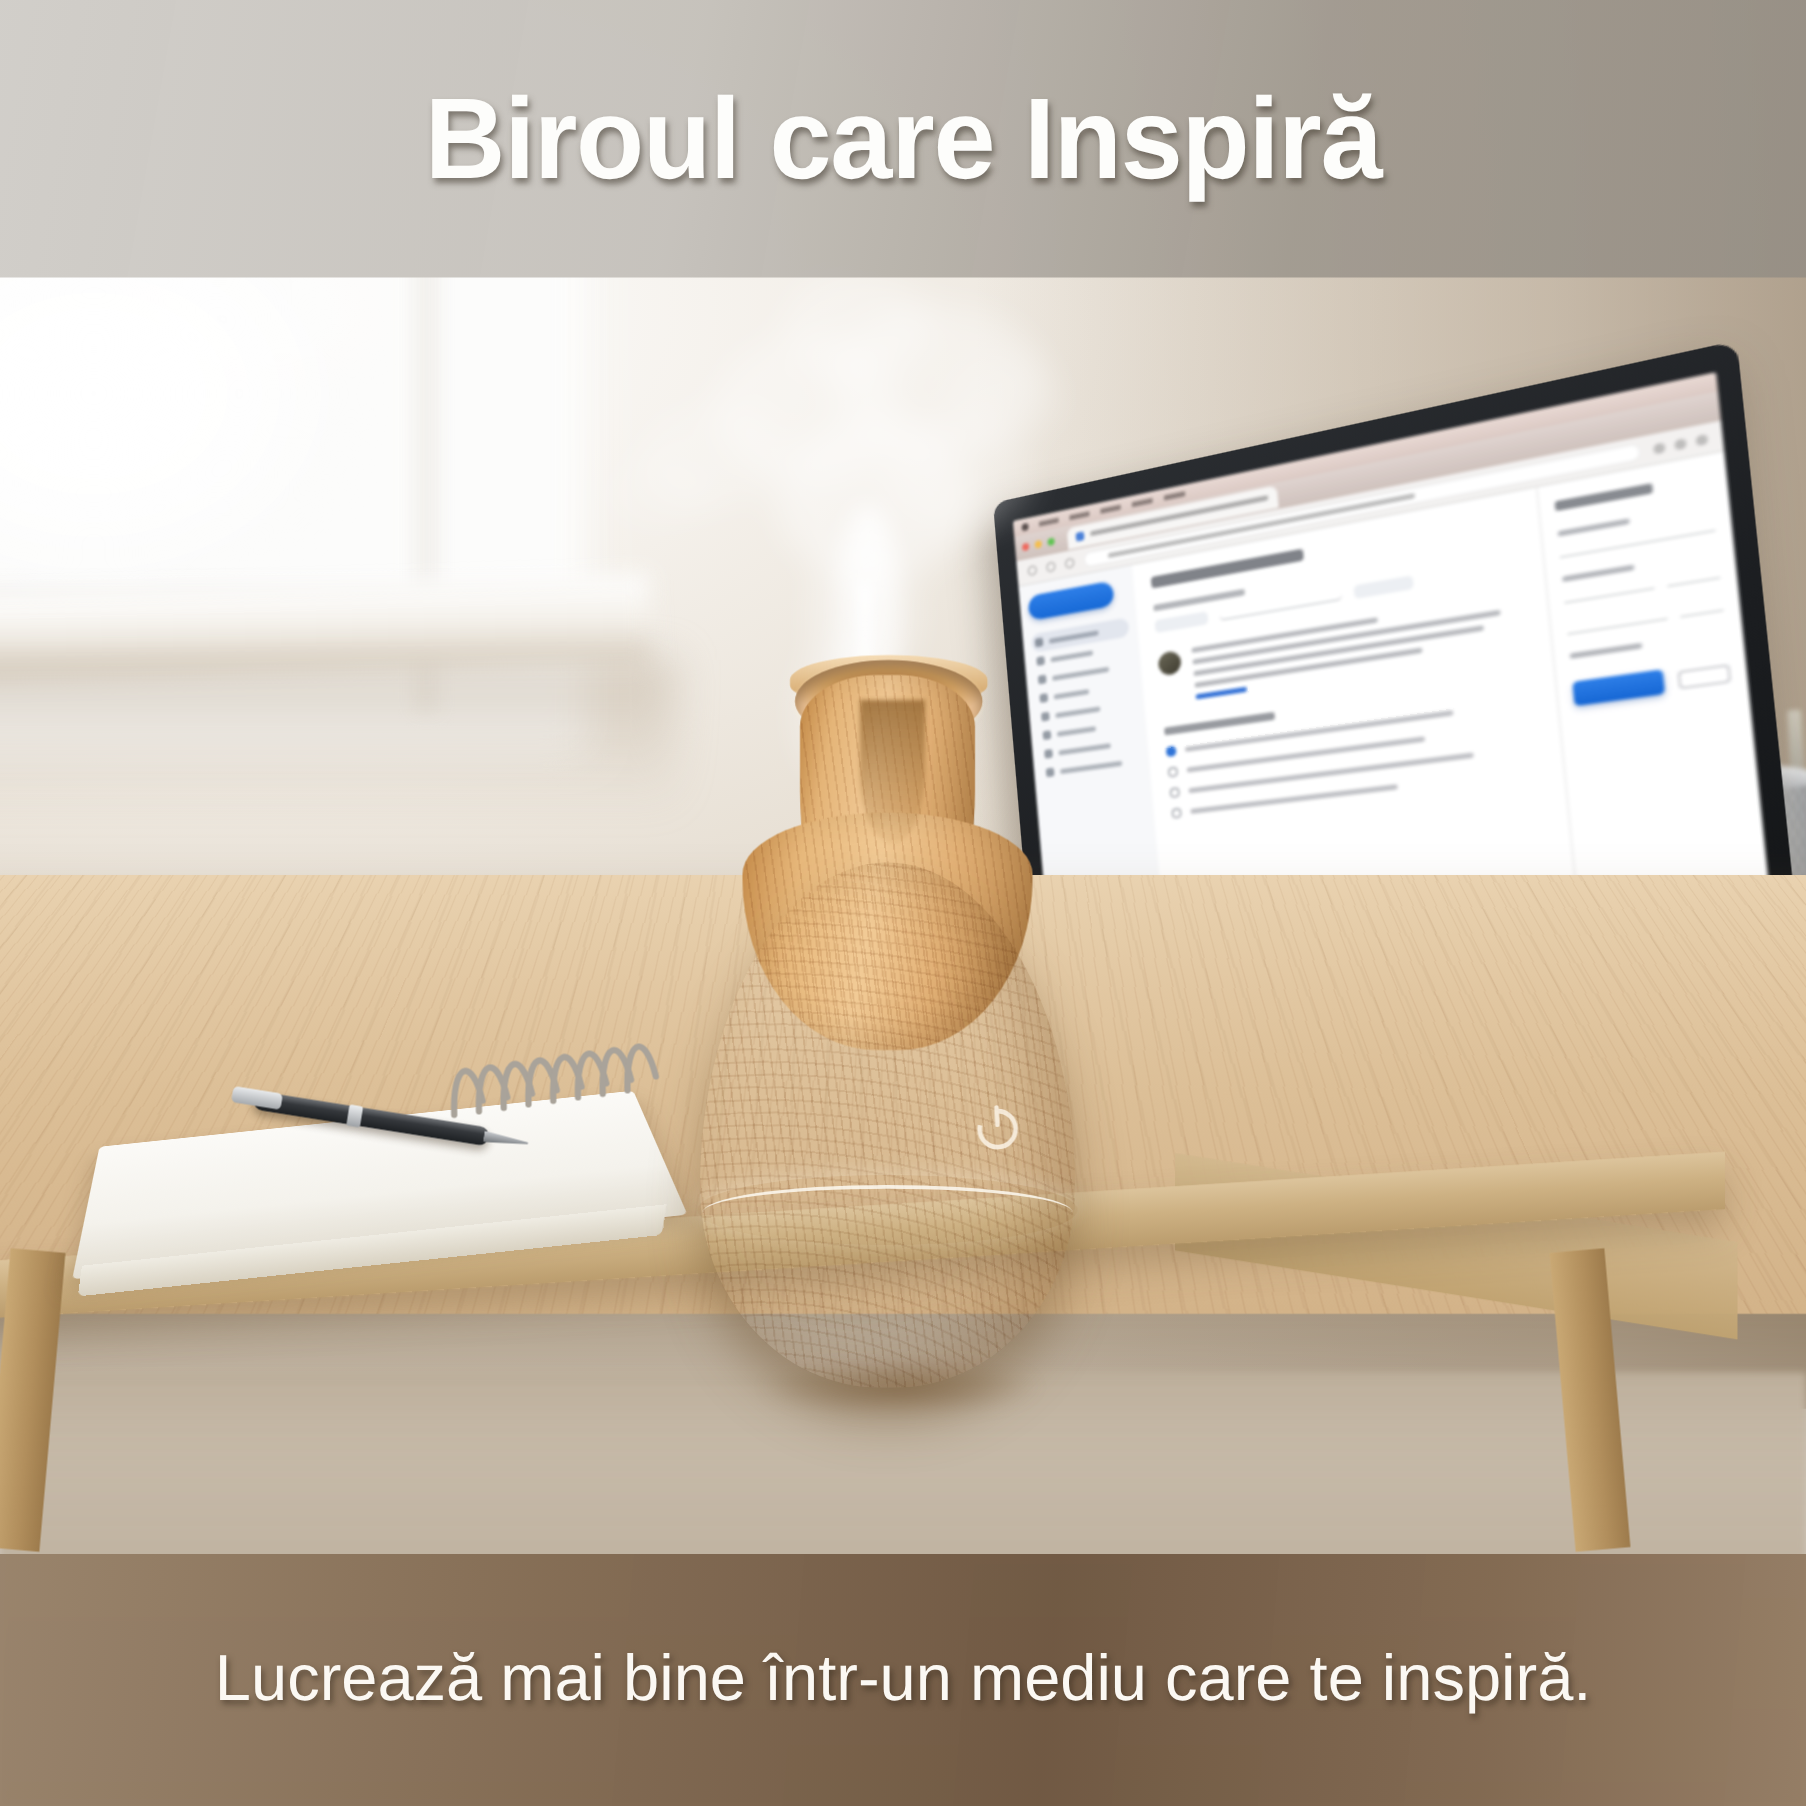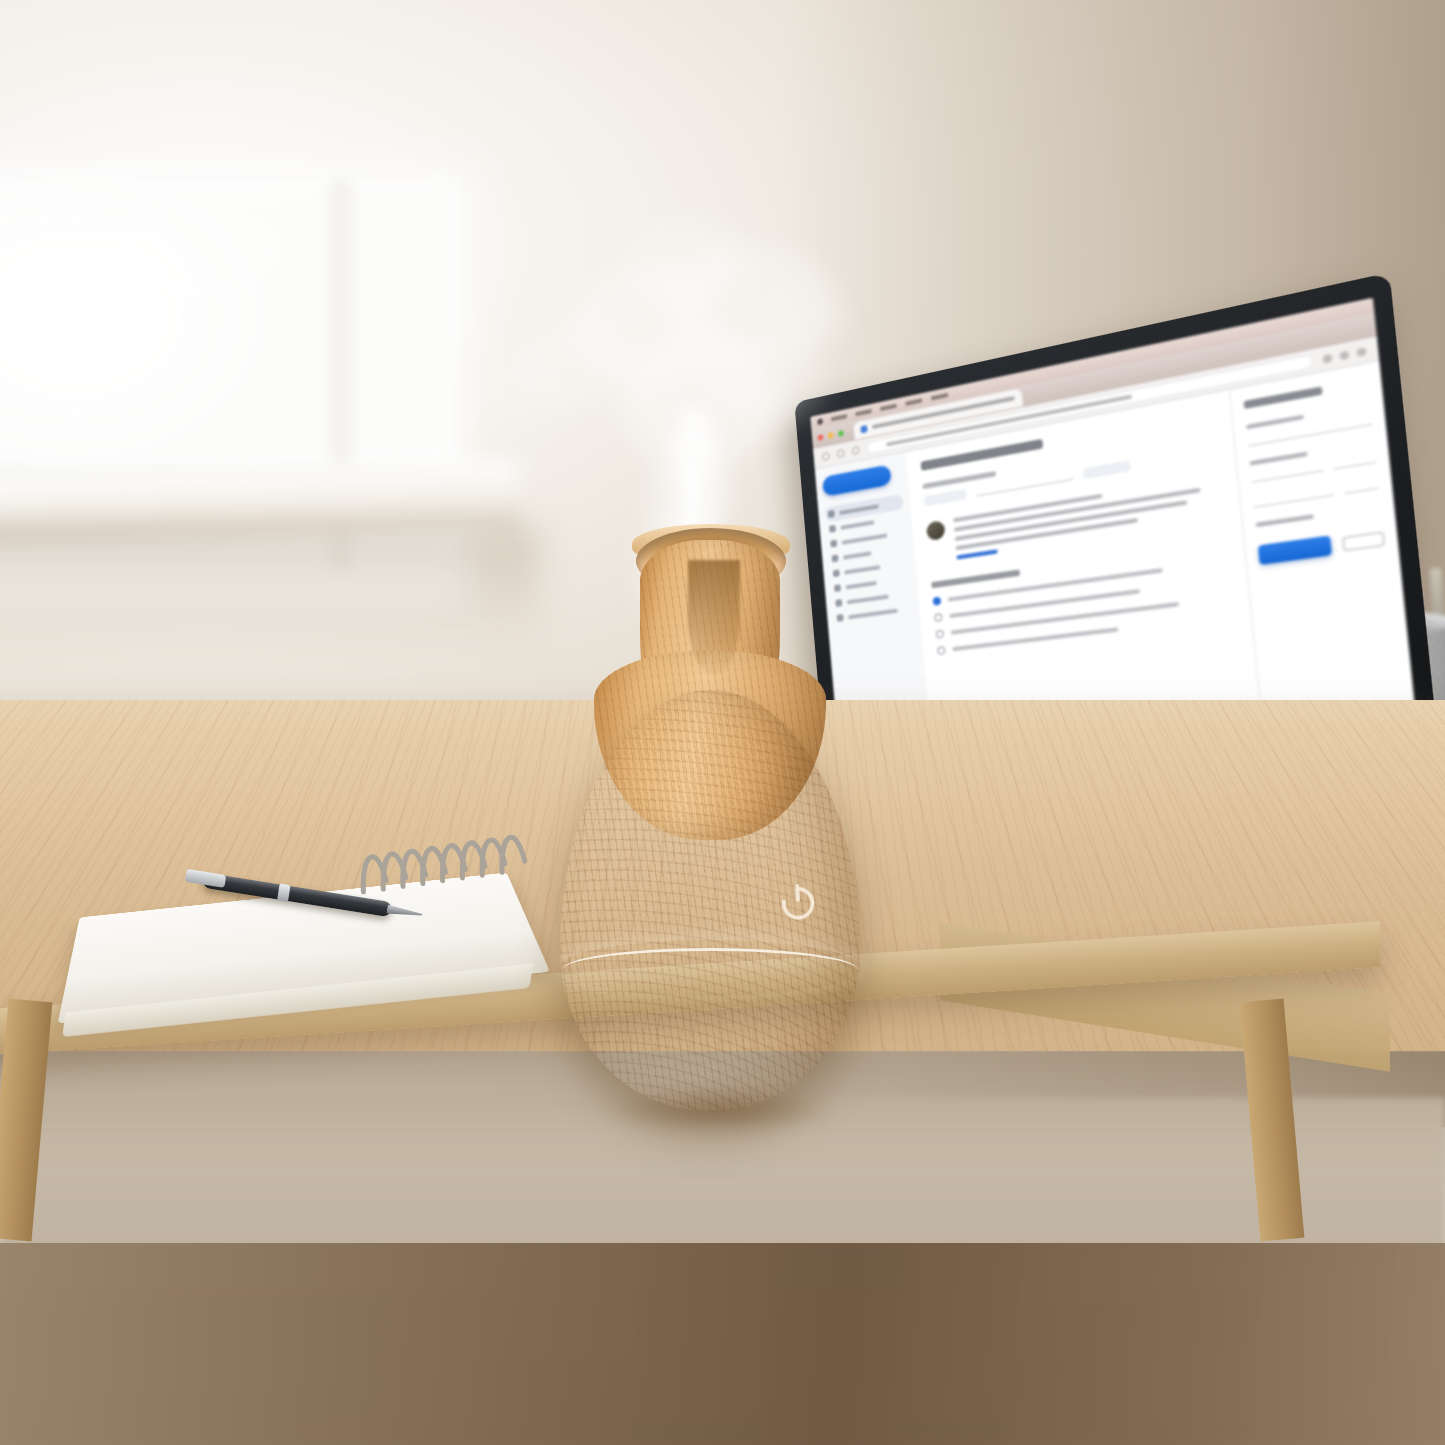--- a/index.html
+++ b/index.html
@@ -689,17 +689,21 @@
       <div class="ring-glow"></div>
       <div class="light-ring"></div>
       <svg class="power-btn" viewBox="0 0 40 40">
         <circle cx="20" cy="22" r="12.5" fill="none" stroke="#fdf6ea" stroke-width="3.2" stroke-dasharray="62 16" transform="rotate(-90 20 22)"></circle>
         <line x1="20" y1="7" x2="20" y2="19" stroke="#fdf6ea" stroke-width="3.2" stroke-linecap="round"></line>
       </svg>
     </div>
 
   </div>
 
+  <div class="band-top">
+    <div class="band-top-title">Biroul care Inspiră</div>
+  </div>
 
   <div class="band-bottom">
+    <div class="line">Lucrează mai bine într-un mediu care te inspiră.</div>
   </div>
 
 </div>
 
 </body></html>

